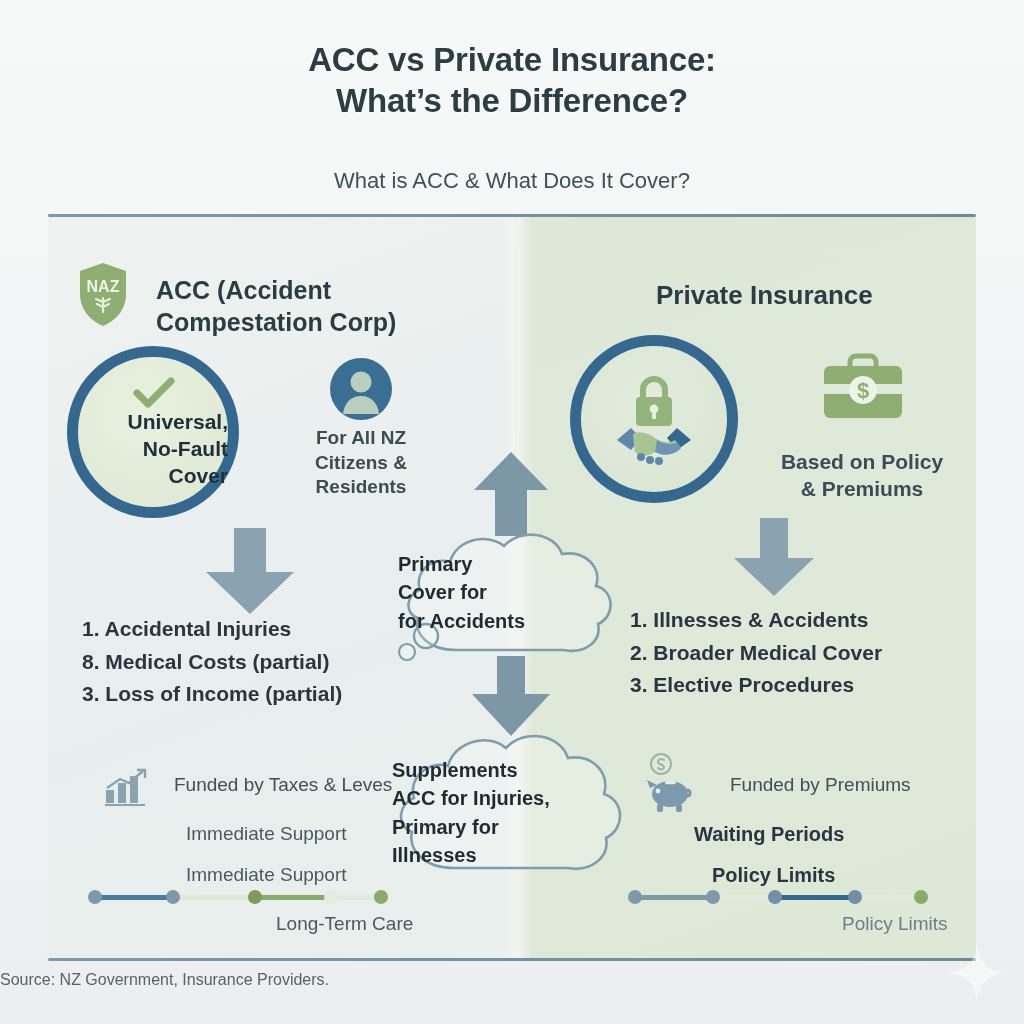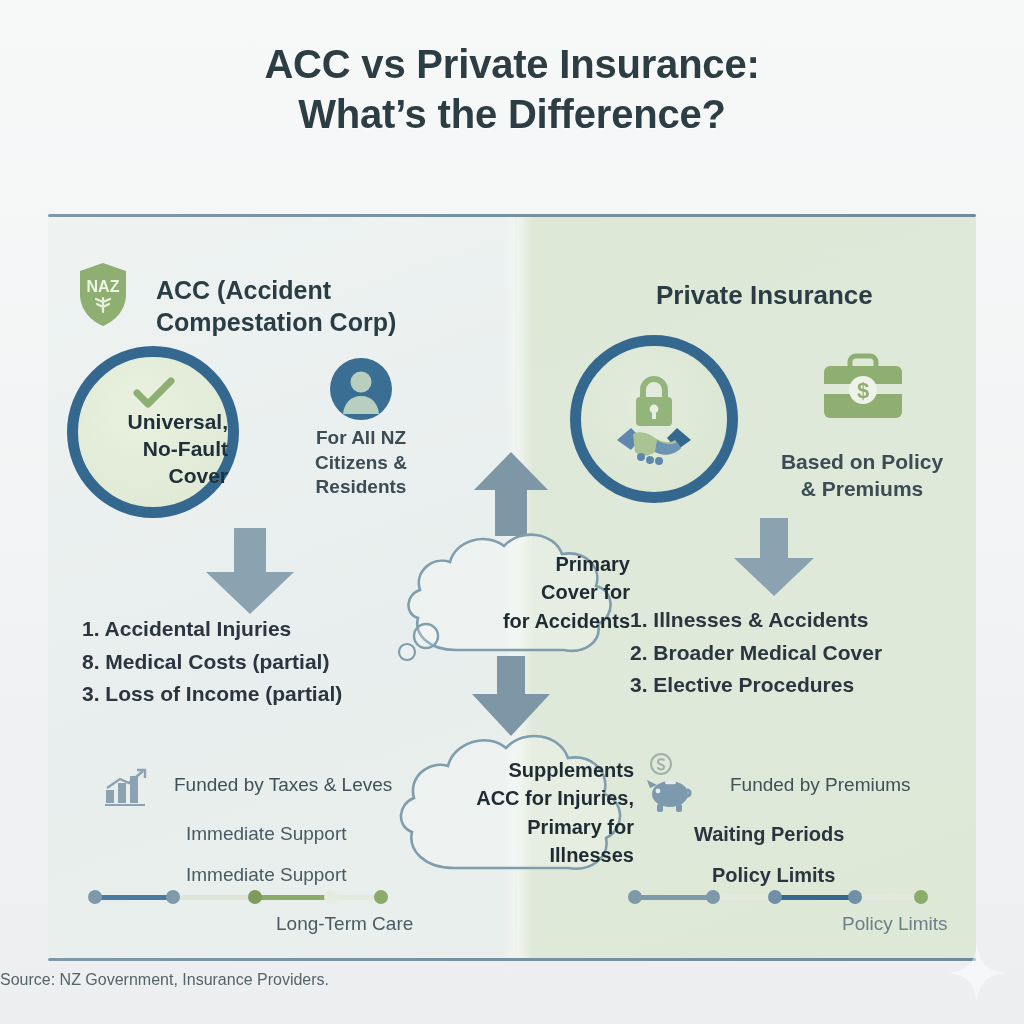--- a/index.html
+++ b/index.html
@@ -9,21 +9,21 @@
     font-family:"Liberation Sans","DejaVu Sans",sans-serif;
     overflow:hidden;
   }
   #stage{position:relative;width:1024px;height:1024px;
     background:linear-gradient(180deg,#f7f8f8 0%,#f2f3f4 55%,#eceeef 100%);}
 
   
   .title{
     position:absolute;left:0;right:0;top:40px;
     text-align:center;color:#2c3e44;
-    font-size:40px;font-weight:bold;line-height:1.24;
+    font-size:33px;font-weight:bold;line-height:1.24;
     letter-spacing:-0.2px;
     text-shadow:0 1px 2px rgba(255,255,255,.8);
   }
   .subtitle{
     position:absolute;left:0;right:0;top:168px;
     text-align:center;color:#3f5057;
     font-size:22px;font-weight:400;
   }
 
   
@@ -59,21 +59,21 @@
     color:#20303a;font-size:21px;font-weight:bold;line-height:1.28;}
 
   .avatar{position:absolute;width:62px;height:62px;border-radius:50%;background:#3a6e93;}
 
   
   .arrow{position:absolute;}
   .arrow svg{display:block;}
 
   
   .cloud{position:absolute;}
-  .cloud-txt{position:absolute;left:0;right:0;text-align:right;
+  .cloud-txt{position:absolute;left:0;right:0;text-align:left;
     color:#1f2b33;font-size:20px;font-weight:bold;line-height:1.42;}
 
   
   .tl{position:absolute;height:14px;}
   .tl .seg{position:absolute;top:5px;height:5px;border-radius:3px;}
   .tl .dot{position:absolute;top:0;width:14px;height:14px;border-radius:50%;}
 
   .footer{position:absolute;left:0;right:0;top:968px;text-align:left;
     color:#55646b;font-size:16px;line-height:1.45;}
 
@@ -81,20 +81,21 @@
 </style>
 </head>
 <body>
 
 <div id="stage">
 
   <div class="title">
     <div>ACC vs Private Insurance:</div>
     <div>What’s the Difference?</div>
   </div>
+  <div class="subtitle">What is ACC &amp; What Does It Cover?</div>
 
   <div class="divider-top"></div>
   <div class="panel">
     <div class="bg-left"></div>
     <div class="bg-right"></div>
     <div class="seam"></div>
   </div>
   <div class="divider-bottom"></div>
 
   <div class="layer">

